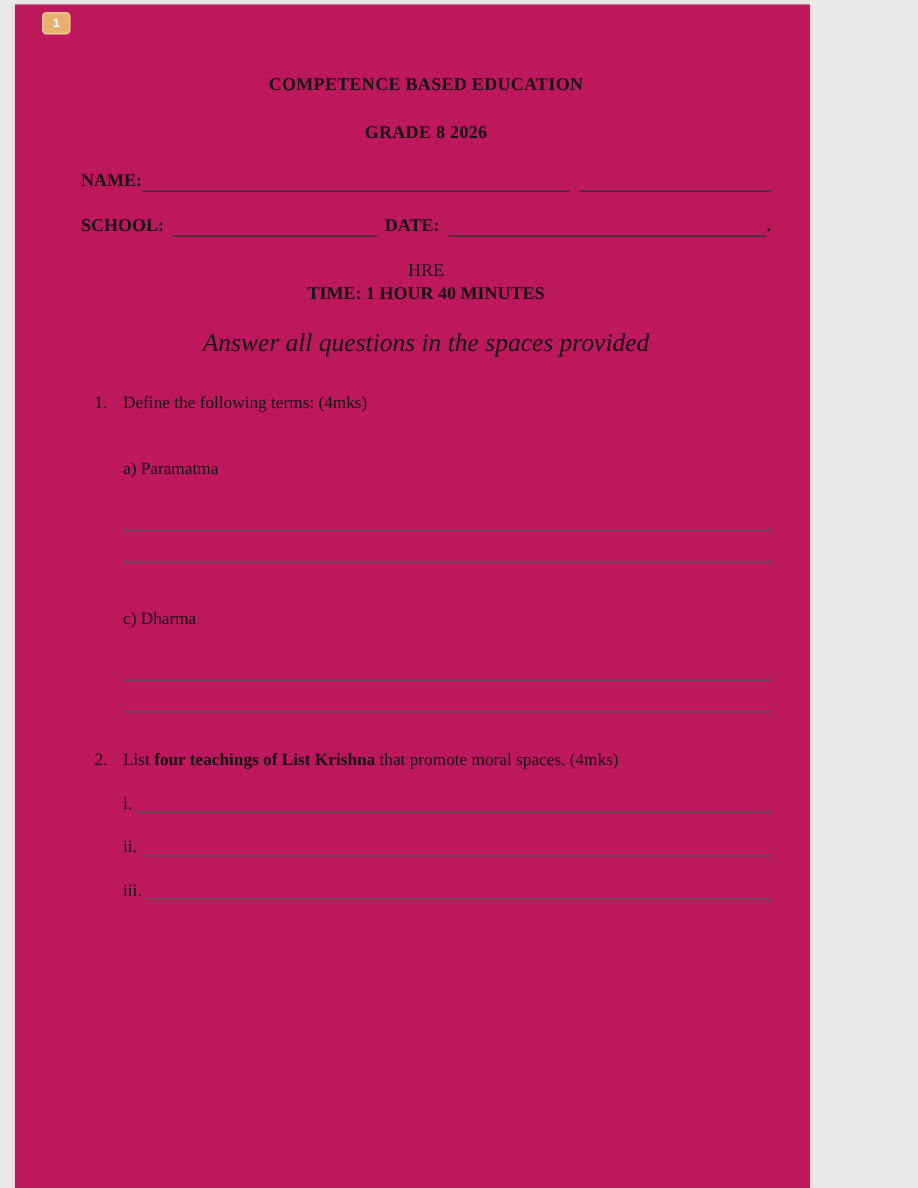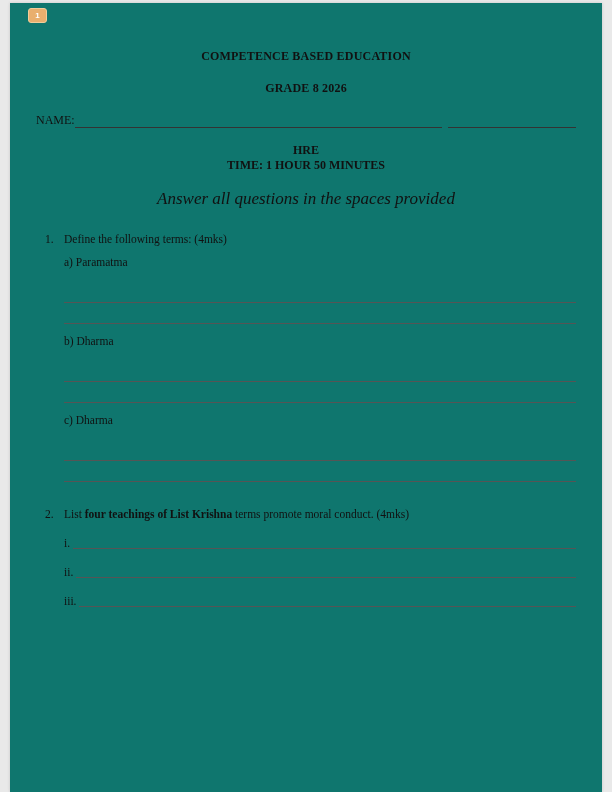--- a/index.html
+++ b/index.html
@@ -12,26 +12,26 @@
     position: relative;
     width: 612px;
     height: 792px;
     background: #e9e9e9;
     overflow: hidden;
   }
   .page {
     position: absolute;
     left: 10px;
     top: 3px;
-    width: 592px;
+    width: 530px;
     height: 789px;
-    background: #0f766e;
+    background: #be185d;
     box-shadow: 0 0 3px rgba(0,0,0,0.15);
     box-sizing: border-box;
-    padding: 40px 26px 0 26px;
+    padding: 40px 26px 0 44px;
   }
   .page-badge {
     position: absolute;
     left: 28px;
     top: 8px;
     min-width: 13px;
     height: 13px;
     padding: 0 2px;
     background: #e9af6e;
     border: 1px solid #f2cd9a;
@@ -48,38 +48,38 @@
   .title {
     font-weight: bold;
     font-size: 12px;
     letter-spacing: 0.2px;
     margin: 0 0 17px 0;
   }
   .title.t1 { margin-top: 6px; }
   .field-row {
     display: flex;
     align-items: flex-end;
-    font-weight: normal;
+    font-weight: bold;
     font-size: 12px;
     margin: 0 0 15px 0;
     white-space: nowrap;
   }
   .field-label { flex: 0 0 auto; }
   .fill-line {
     border-bottom: 1px solid #333;
     height: 13px;
     flex: 1 1 auto;
     min-width: 20px;
   }
   .fill-line.fixed-sm { flex: 0 0 128px; }
   .fill-line.fixed-md { flex: 0 0 212px; }
   .gap-sm { display: inline-block; width: 6px; flex: 0 0 6px; }
   .subject-block { margin-top: 6px; }
   .subject-name {
-    font-weight: bold;
+    font-weight: normal;
     font-size: 12px;
     margin: 0;
   }
   .subject-time {
     font-weight: bold;
     font-size: 12px;
     margin: 0 0 16px 0;
   }
   .instruction {
     font-style: italic;
@@ -91,21 +91,21 @@
     padding-left: 28px;
     font-size: 11.5px;
   }
   .q-num {
     position: absolute;
     left: 9px;
     top: 0;
   }
   .q-text { }
   .q-text .b { font-weight: bold; }
-  .sub-item { margin-top: 11px; }
+  .sub-item { margin-top: 32px; }
   .term-label { font-size: 11.5px; }
   .answer-line {
     border-bottom: 1px solid #555;
     height: 1px;
     margin-top: 0;
   }
   .answer-gap-first { margin-top: 33px; }
   .answer-gap { margin-top: 19px; }
   .roman-row {
     display: flex;
@@ -134,54 +134,59 @@
     <div class="center title t1">COMPETENCE BASED EDUCATION</div>
     <div class="center title">GRADE 8 2026</div>
 
     <div class="field-row">
       <span class="field-label">NAME:</span>
       <span class="fill-line"></span>
       <span class="gap-sm"></span>
       <span class="fill-line fixed-sm"></span>
     </div>
 
+    <div class="field-row">
+      <span class="field-label">SCHOOL:</span>
+      <span class="gap-sm"></span>
+      <span class="fill-line"></span>
+      <span class="gap-sm"></span>
+      <span class="field-label">DATE:</span>
+      <span class="gap-sm"></span>
+      <span class="fill-line fixed-md"></span>
+      <span class="field-label">.</span>
+    </div>
 
     <div class="center subject-block">
       <div class="subject-name">HRE</div>
-      <div class="subject-time">TIME: 1 HOUR 50 MINUTES</div>
+      <div class="subject-time">TIME: 1 HOUR 40 MINUTES</div>
       <div class="instruction">Answer all questions in the spaces provided</div>
     </div>
 
     <div class="question">
       <span class="q-num">1.</span>
       <span class="q-text">Define the following terms: (4mks)</span>
 
       <div class="sub-item">
         <span class="term-label">a) Paramatma</span>
         <div class="answer-line answer-gap-first"></div>
         <div class="answer-line answer-gap"></div>
       </div>
 
-      <div class="sub-item">
-        <span class="term-label">b) Dharma</span>
-        <div class="answer-line answer-gap-first"></div>
-        <div class="answer-line answer-gap"></div>
-      </div>
 
       <div class="sub-item">
         <span class="term-label">c) Dharma</span>
         <div class="answer-line answer-gap-first"></div>
         <div class="answer-line answer-gap"></div>
       </div>
 
     </div>
 
     <div class="question q2-block">
       <span class="q-num">2.</span>
-      <span class="q-text"><span>List </span><span class="b">four teachings of List Krishna</span><span> terms promote moral conduct. (4mks)</span></span>
+      <span class="q-text"><span>List </span><span class="b">four teachings of List Krishna</span><span> that promote moral spaces. (4mks)</span></span>
 
       <div class="roman-row">
         <span class="roman-label">i.</span>
         <span class="roman-line"></span>
       </div>
       <div class="roman-row">
         <span class="roman-label">ii.</span>
         <span class="roman-line"></span>
       </div>
       <div class="roman-row">

